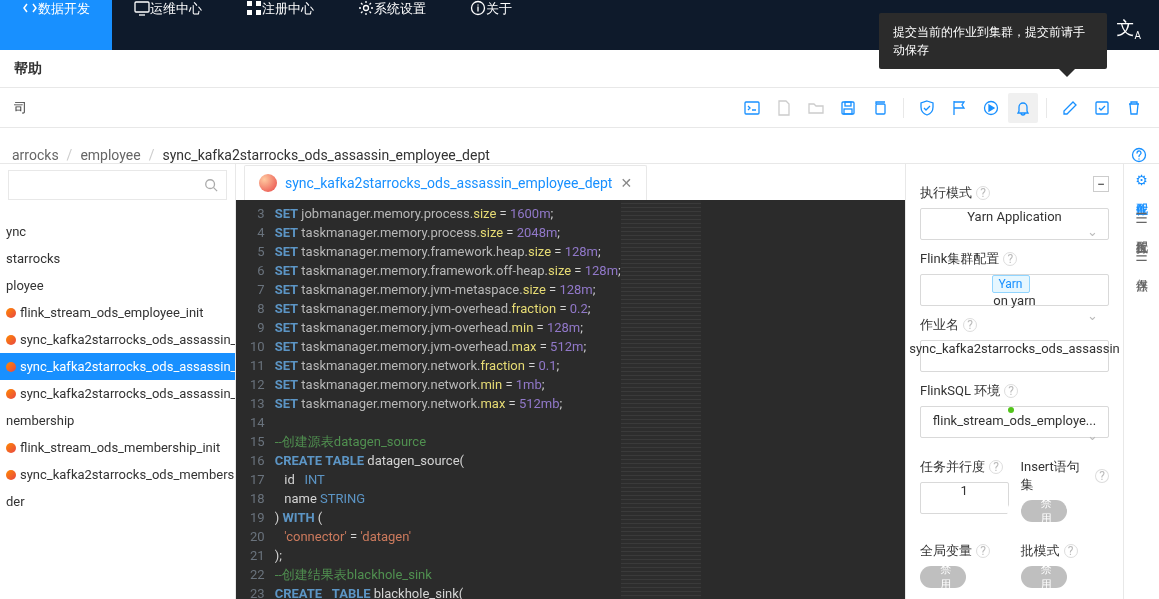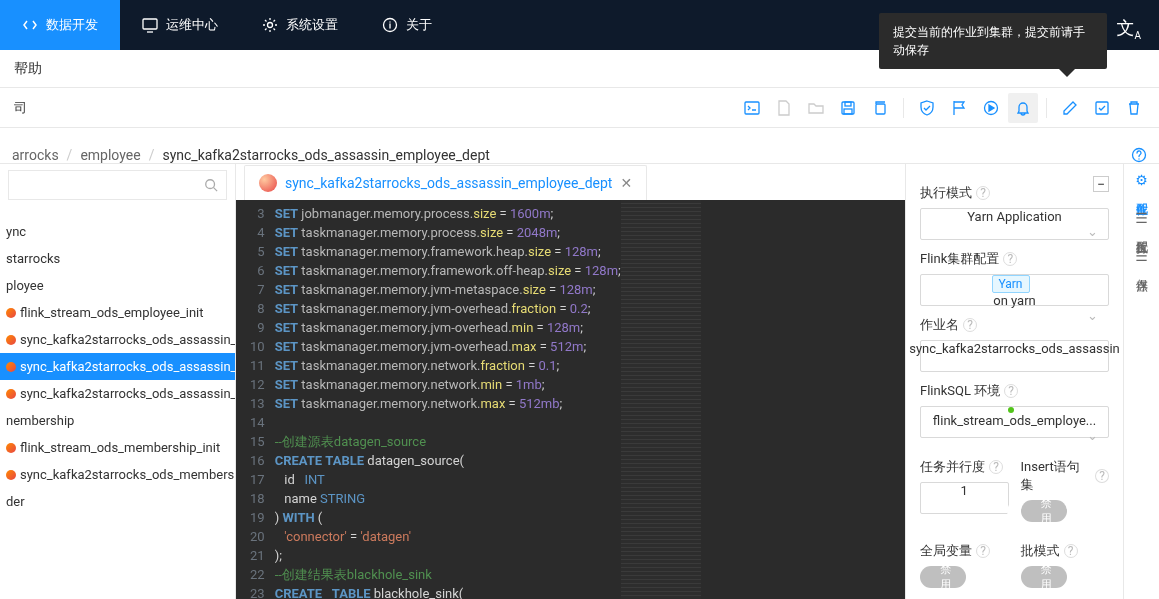--- a/index.html
+++ b/index.html
@@ -1,29 +1,29 @@
 <!DOCTYPE html>
 <html><head>
 <meta charset="utf-8">
 <style>
 * { margin:0; padding:0; box-sizing:border-box; font-family:-apple-system,BlinkMacSystemFont,"Segoe UI",Roboto,sans-serif; }
 body { width:1159px; height:599px; overflow:hidden; background:#fff; color:#333; font-size:13px; }
 
 
 .topnav { height:50px; background:#0e1a2b; display:flex; align-items:center; color:#fff; position:relative; }
-.topnav-item { display:flex; align-items:center; gap:8px; padding:0 22px; height:100%; cursor:pointer; }
+.topnav-item { display:flex; padding:0 22px; height:100%; cursor:pointer; }
 .topnav-item.active { background:#1890ff; }
 .topnav-item .nicon { width:16px; height:16px; display:flex; align-items:center; justify-content:center; }
 .topnav .tooltip { position:absolute; right:52px; top:13px; background:#2b2b2b; color:#fff; padding:10px 14px; width:228px; font-size:12px; line-height:1.5; border-radius:2px; z-index:20;}
 .topnav .tooltip::after { content:""; position:absolute; bottom:-8px; right:32px; border:8px solid transparent; border-top-color:#2b2b2b; border-bottom:none; }
 .lang-icon { position:absolute; right:18px; top:16px; color:#fff; font-size:18px; cursor:pointer; }
 
 
 .subbar { height:38px; display:flex; align-items:center; padding:0 14px; border-bottom:1px solid #e8e8e8; }
-.subbar .help { font-size:14px; }
+.subbar .help { font-size:14px;font-weight:bold; }
 
 
 .toolrow { height:40px; display:flex; align-items:center; justify-content:flex-end; padding:0 10px; border-bottom:1px solid #e8e8e8; gap:2px; }
 .toolrow .ticon { width:30px; height:30px; display:flex; align-items:center; justify-content:center; color:#555; cursor:pointer; border-radius:2px; }
 .toolrow .ticon.blue { color:#1890ff; }
 .toolrow .ticon.active { background:#f0f0f0; }
 .toolrow .divider { width:1px; height:20px; background:#e8e8e8; margin:0 6px; }
 .toolrow .lead { flex:1; display:flex; align-items:center; padding-left:4px; color:#333;}
 
 
@@ -98,20 +98,31 @@
     <span>数据开发</span>
   </div>
   <div class="topnav-item">
     <span class="nicon">
         <svg width="16" height="16" viewBox="0 0 16 16" fill="none" stroke="currentColor" stroke-width="1.3">
           <rect x="1" y="2" width="14" height="10" rx="1"></rect>
           <path d="M5 15h6"></path>
         </svg>
       </span>
     <span>运维中心</span>
+  </div>
+  <div class="topnav-item">
+    <span class="nicon">
+        <svg width="16" height="16" viewBox="0 0 16 16" fill="currentColor">
+          <rect x="1" y="1" width="5" height="5"></rect>
+          <rect x="10" y="1" width="5" height="5"></rect>
+          <rect x="1" y="10" width="5" height="5"></rect>
+          <rect x="10" y="10" width="5" height="5"></rect>
+        </svg>
+      </span>
+    <span>注册中心</span>
   </div>
   <div class="topnav-item">
     <span class="nicon">
         <svg width="16" height="16" viewBox="0 0 16 16" fill="none" stroke="currentColor" stroke-width="1.3">
           <circle cx="8" cy="8" r="2.5"></circle>
           <path d="M8 1v2M8 13v2M1 8h2M13 8h2M3 3l1.5 1.5M11.5 11.5L13 13M13 3l-1.5 1.5M4.5 11.5L3 13"></path>
         </svg>
       </span>
     <span>系统设置</span>
   </div>

